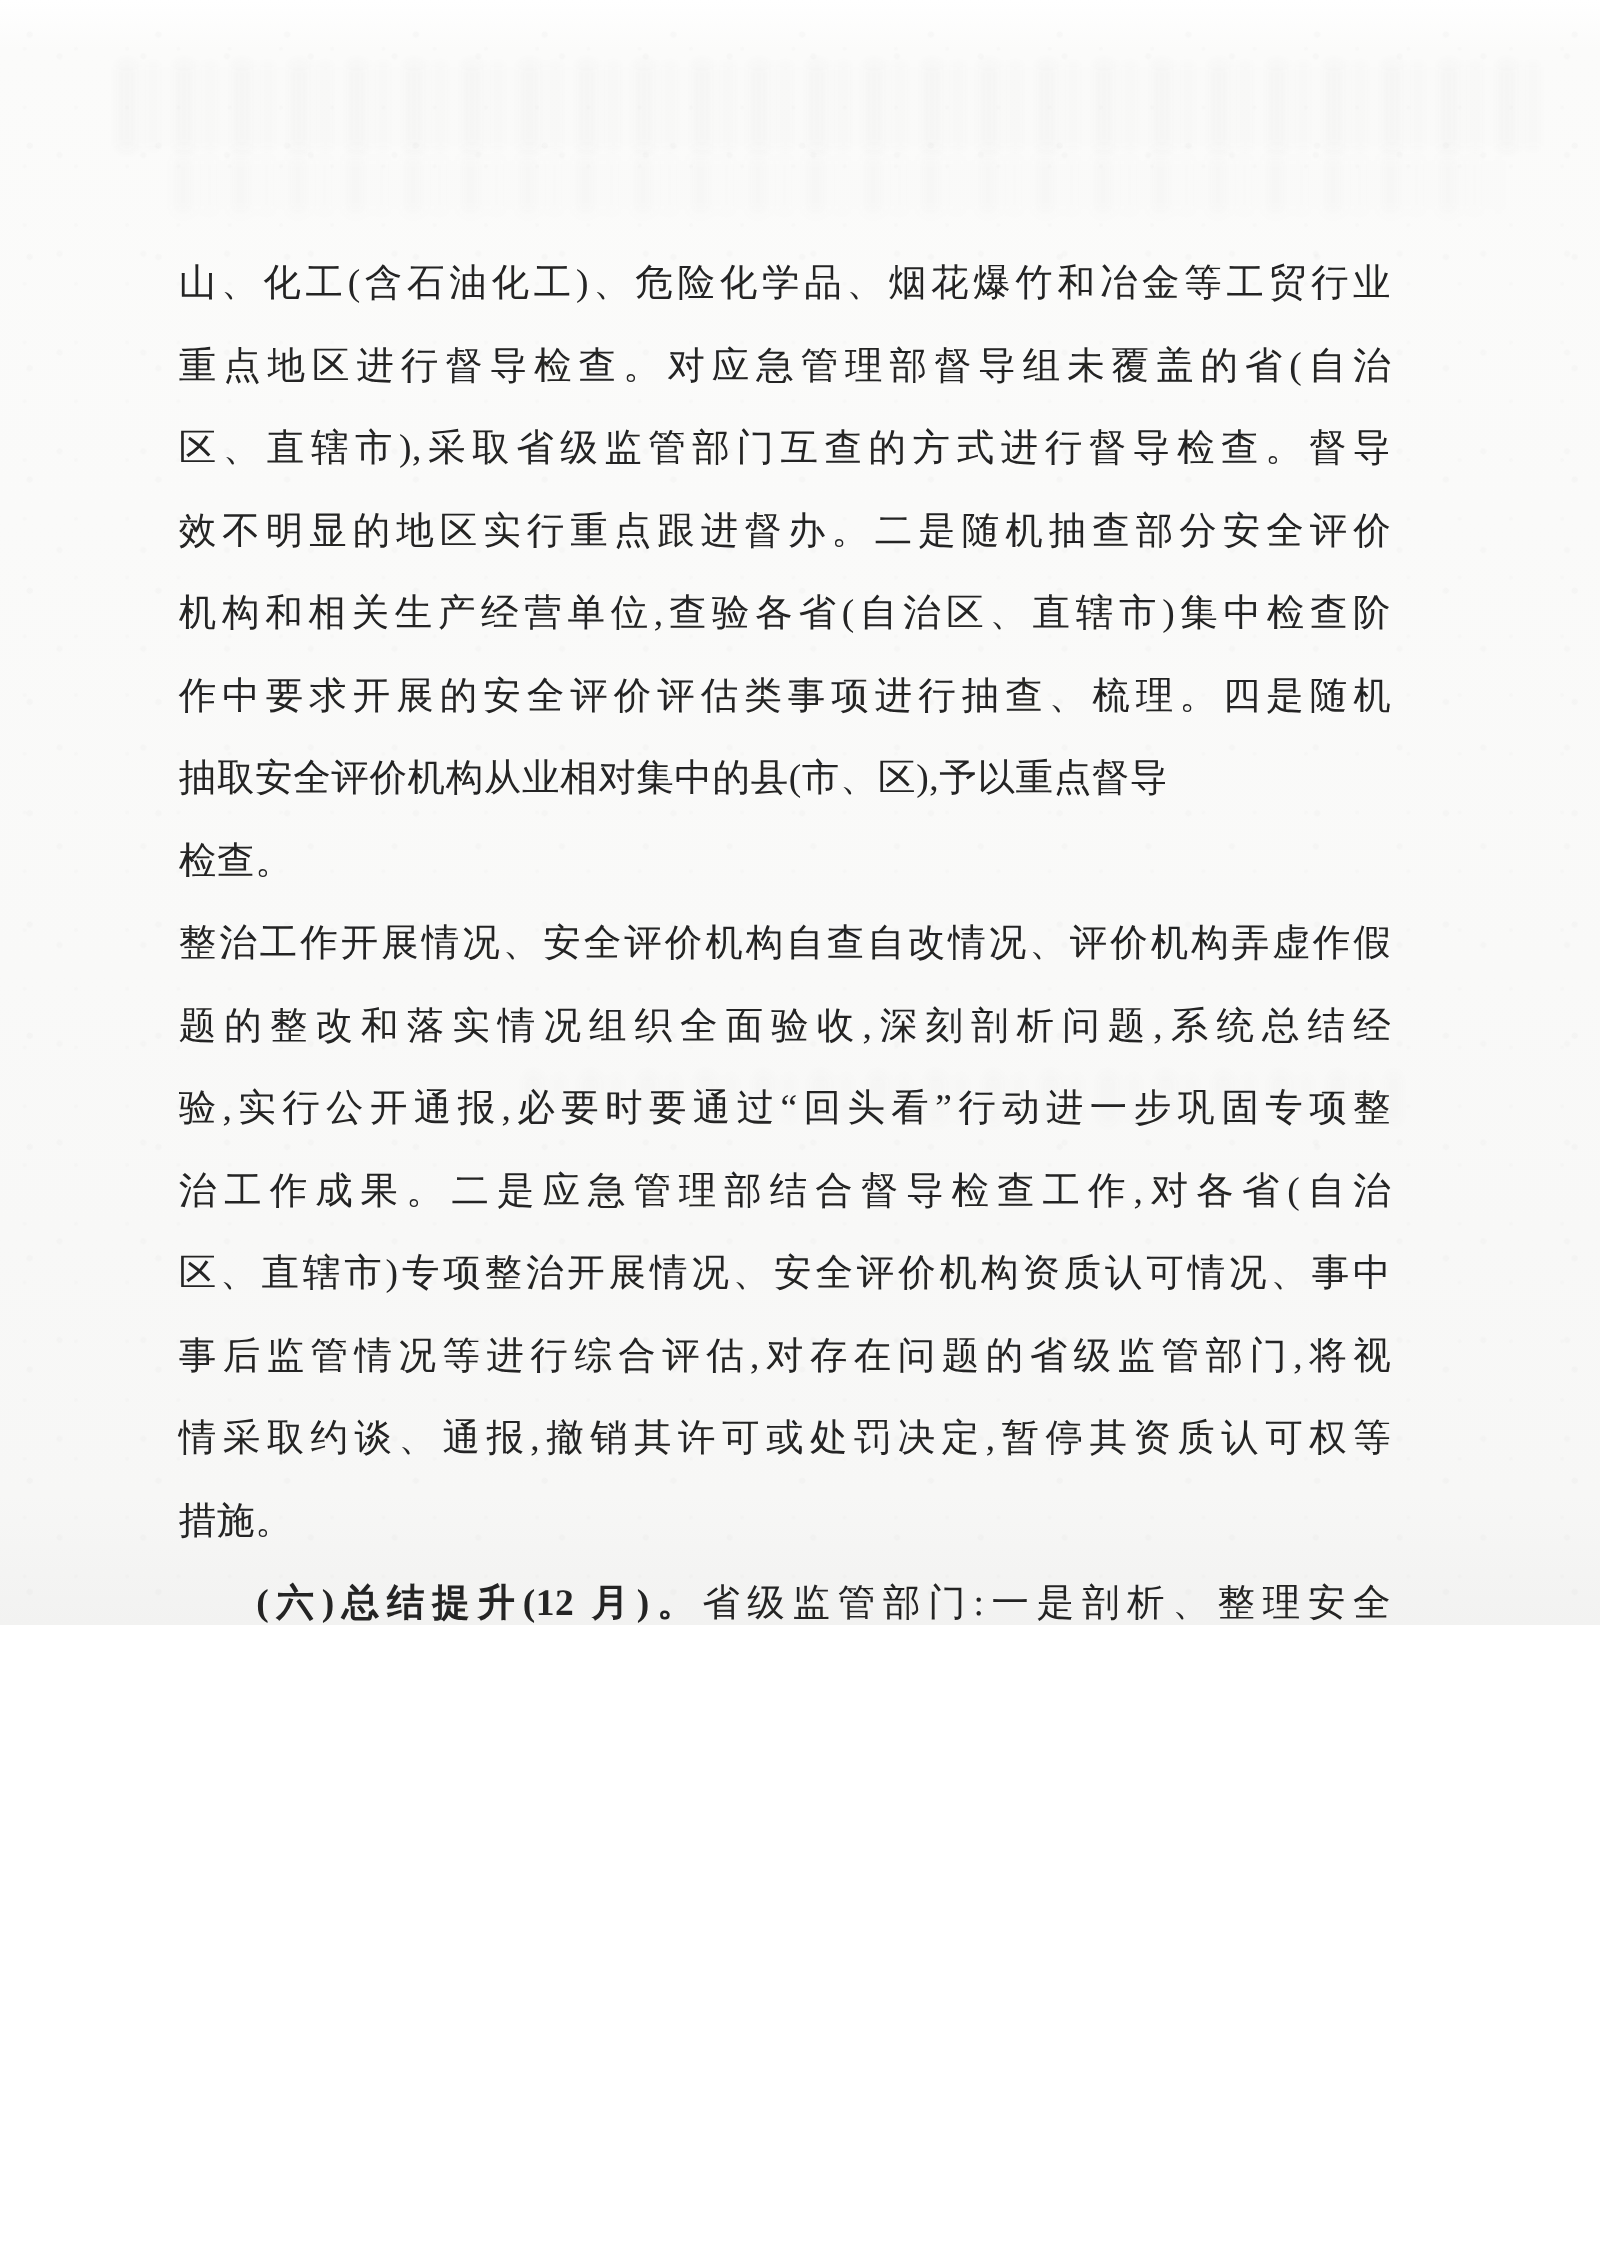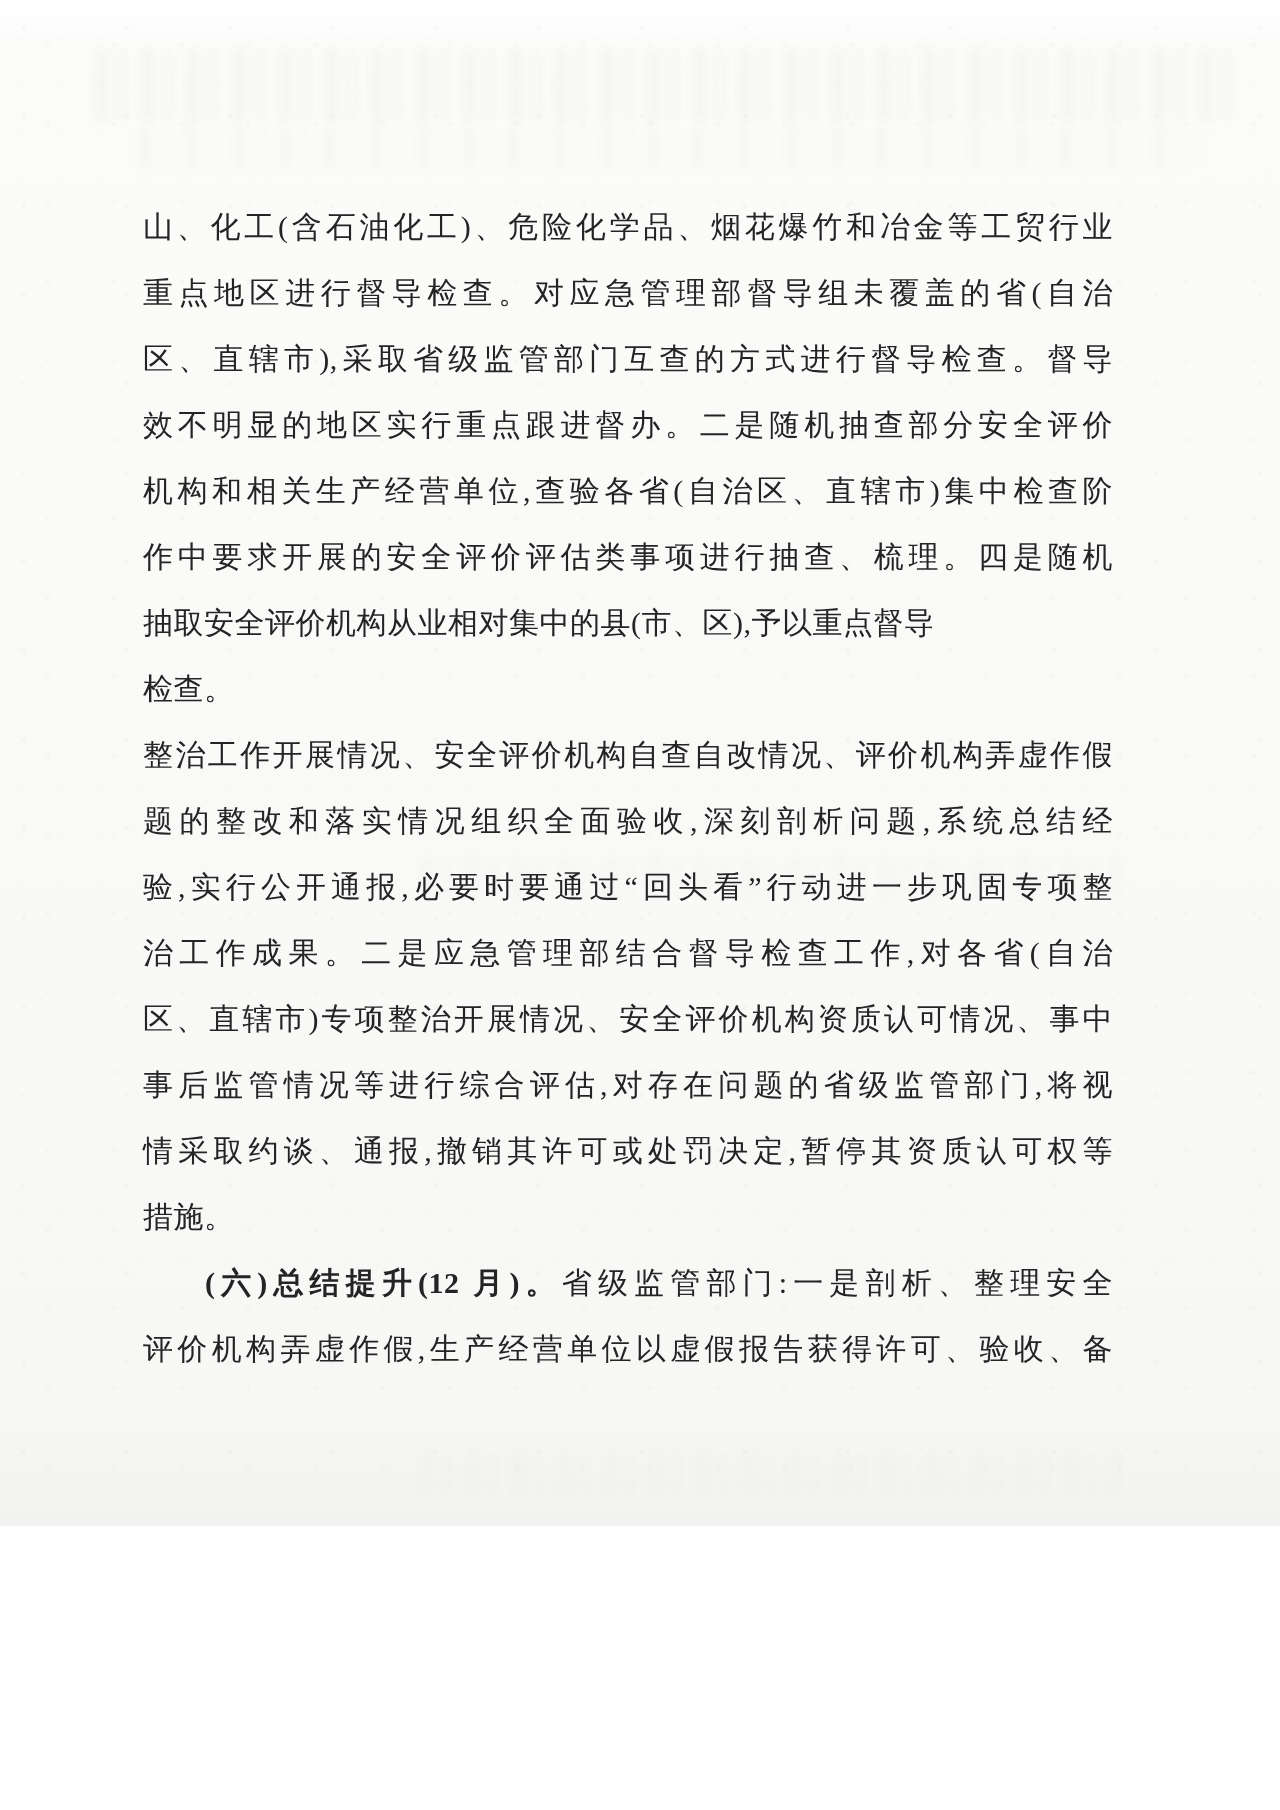--- a/index.html
+++ b/index.html
@@ -1,18 +1,18 @@
 <!DOCTYPE html>
 <html><head>
 <meta charset="utf-8">
 <style>
   html,body{margin:0;padding:0;background:#ffffff;}
   .page{
     position:relative;
-    width:1280px;height:1526px;
+    width:1280px;height:1300px;
     background:
       linear-gradient(180deg,#ffffff 0%, #fbfbfa 3%, #f9f9f8 60%, #f7f7f6 92%, #f2f2f1 100%);
     overflow:hidden;
     font-family:"Liberation Serif","DejaVu Serif",serif;
   }
   
   .noise{
     position:absolute;inset:0;pointer-events:none;
     background-image:
       radial-gradient(circle at 23% 31%, rgba(90,90,90,0.028) 0 2px, transparent 3px),

